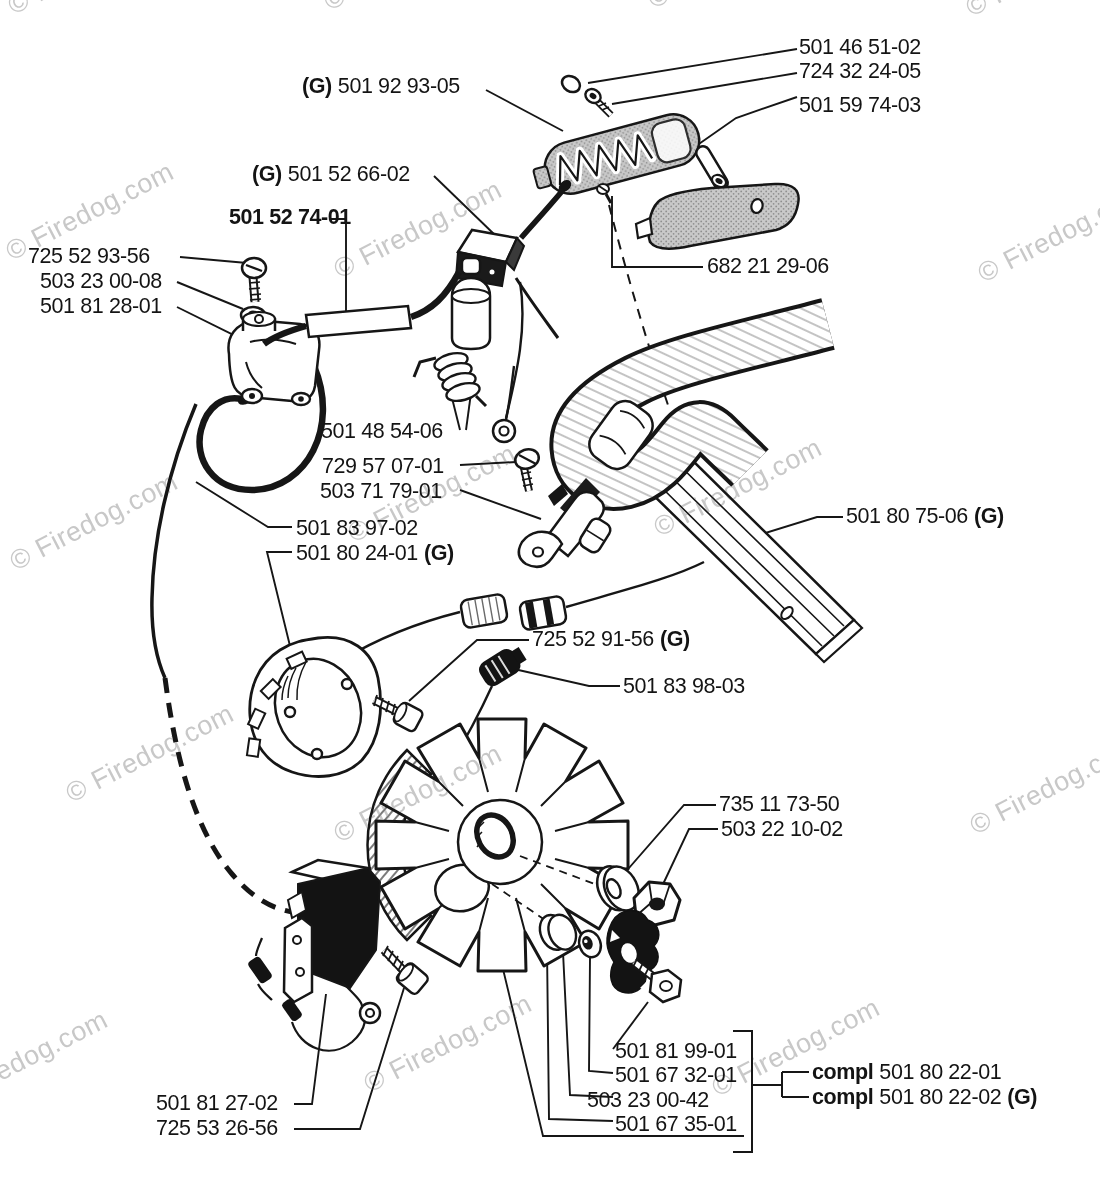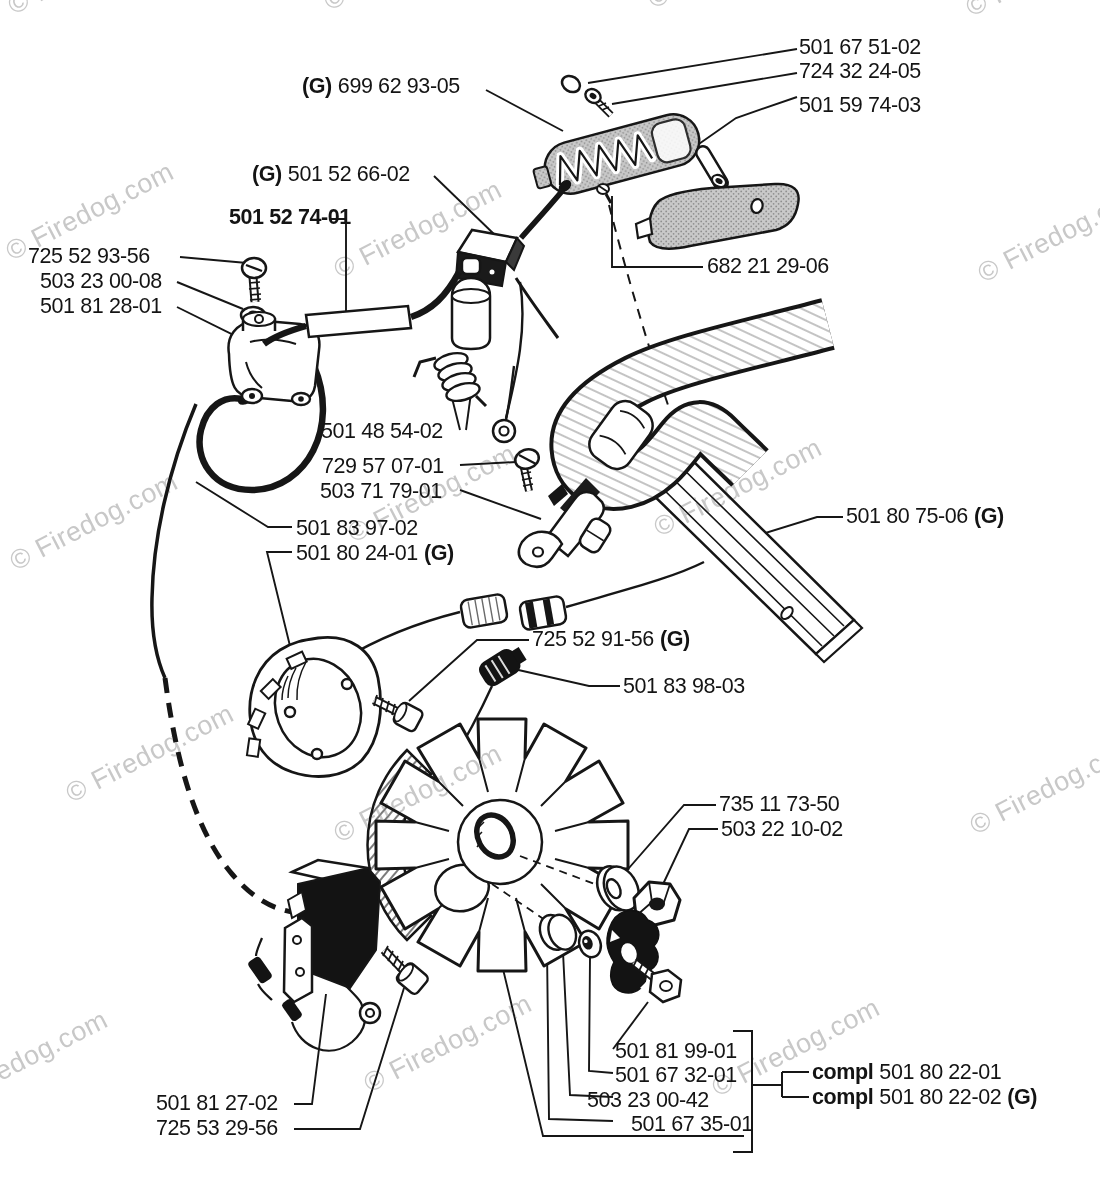--- a/index.html
+++ b/index.html
@@ -369,31 +369,31 @@
 <div class="wm" style="left:350px;top:520px">© Firedog.com</div>
 <div class="wm" style="left:656px;top:514px">© Firedog.com</div>
 <div class="wm" style="left:68px;top:780px">© Firedog.com</div>
 <div class="wm" style="left:336px;top:820px">© Firedog.com</div>
 <div class="wm" style="left:972px;top:812px">© Firedog.com</div>
 <div class="wm" style="left:-58px;top:1086px">© Firedog.com</div>
 <div class="wm" style="left:366px;top:1070px">© Firedog.com</div>
 <div class="wm" style="left:714px;top:1074px">© Firedog.com</div>
 
 <div class="lbl" style="left:799px;top:36px">
-    <span>501 67 51-02</span>
+    <span>501 46 51-02</span>
   </div>
 <div class="lbl" style="left:799px;top:60px">
     <span>724 32 24-05</span>
   </div>
 <div class="lbl" style="left:799px;top:94px">
     <span>501 59 74-03</span>
   </div>
 <div class="lbl" style="left:302px;top:75px">
     <span class="b">(G)</span>
-    <span>699 62 93-05</span>
+    <span>501 92 93-05</span>
   </div>
 <div class="lbl" style="left:252px;top:163px">
     <span class="b">(G)</span>
     <span>501 52 66-02</span>
   </div>
 <div class="lbl bold" style="left:195px;top:206px">
     <span>501 52 74-01</span>
   </div>
 <div class="lbl" style="left:28px;top:245px">
     <span>725 52 93-56</span>
@@ -401,21 +401,21 @@
 <div class="lbl" style="left:40px;top:270px">
     <span>503 23 00-08</span>
   </div>
 <div class="lbl" style="left:40px;top:295px">
     <span>501 81 28-01</span>
   </div>
 <div class="lbl" style="left:707px;top:255px">
     <span>682 21 29-06</span>
   </div>
 <div class="lbl" style="left:321px;top:420px">
-    <span>501 48 54-02</span>
+    <span>501 48 54-06</span>
   </div>
 <div class="lbl" style="left:322px;top:455px">
     <span>729 57 07-01</span>
   </div>
 <div class="lbl" style="left:320px;top:480px">
     <span>503 71 79-01</span>
   </div>
 <div class="lbl" style="left:296px;top:517px">
     <span>501 83 97-02</span>
   </div>
@@ -442,30 +442,30 @@
   </div>
 <div class="lbl" style="left:615px;top:1040px">
     <span>501 81 99-01</span>
   </div>
 <div class="lbl" style="left:615px;top:1064px">
     <span>501 67 32-01</span>
   </div>
 <div class="lbl" style="left:587px;top:1089px">
     <span>503 23 00-42</span>
   </div>
-<div class="lbl" style="left:631px;top:1113px">
+<div class="lbl" style="left:615px;top:1113px">
     <span>501 67 35-01</span>
   </div>
 <div class="lbl" style="left:812px;top:1061px">
     <span class="b">compl</span>
     <span>501 80 22-01</span>
   </div>
 <div class="lbl" style="left:812px;top:1086px">
     <span class="b">compl</span>
     <span>501 80 22-02</span>
     <span class="b">(G)</span>
   </div>
 <div class="lbl" style="left:156px;top:1092px">
     <span>501 81 27-02</span>
   </div>
 <div class="lbl" style="left:156px;top:1117px">
-    <span>725 53 29-56</span>
+    <span>725 53 26-56</span>
   </div>
 
 </body></html>

